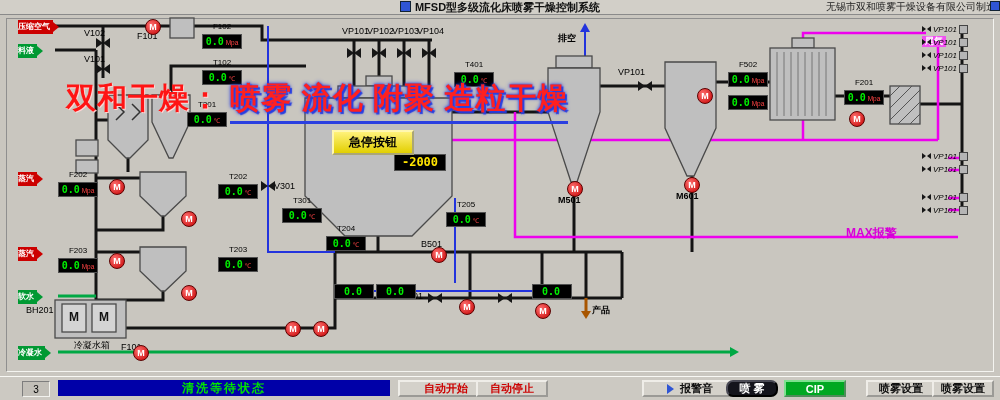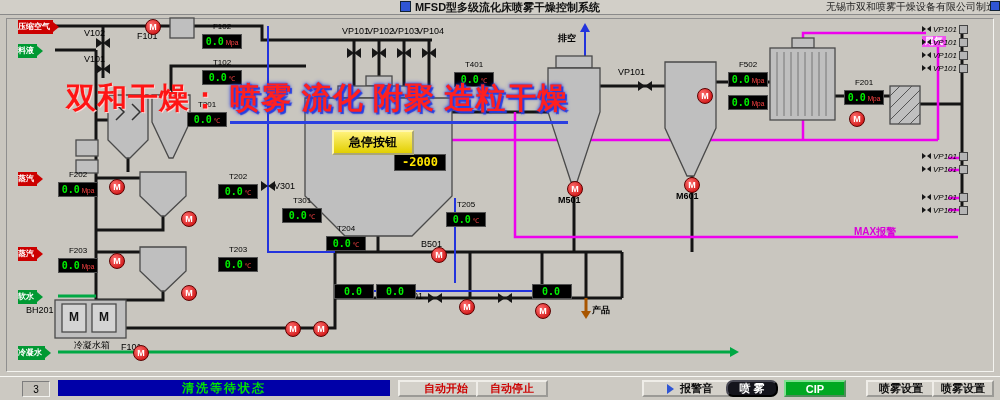--- a/index.html
+++ b/index.html
@@ -16,21 +16,21 @@
   
   #diagram-bg{position:absolute;left:0;top:14px;width:1000px;height:362px;background:#c9c6bf;z-index:0;}
   #frame{position:absolute;left:6px;top:18px;width:986px;height:352px;z-index:1;
          border-top:1px solid #8f8f8f;border-left:1px solid #8f8f8f;
          border-bottom:1px solid #f4f4f0;border-right:1px solid #f4f4f0;}
   svg#pipes{position:absolute;left:0;top:0;z-index:2;pointer-events:none;}
   
   .lbl{position:absolute;font-size:9px;line-height:1;color:#000;white-space:nowrap;z-index:4;}
   .lbl.bold{font-weight:bold;}
   .lbl.mag{background:#f050f0;color:#fff;padding:1px 3px;font-weight:bold;}
-  .lbl.magtxt{color:#d800d8;font-weight:bold;font-size:10px;margin-left:8px;}
+  .lbl.magtxt{color:#d800d8;font-weight:bold;font-size:12px;}
   .disp{position:absolute;width:48px;text-align:center;z-index:4;}
   .disp .tag{display:block;font-size:8px;line-height:1.15;color:#000;}
   .lcd{display:inline-flex;align-items:baseline;justify-content:center;gap:2px;background:#000;
        border:1px solid #505050;padding:1px 3px;min-width:32px;}
   .lcd .val{color:#00ee00;font-family:"DejaVu Sans Mono",monospace;font-weight:bold;font-size:10px;line-height:1.1;}
   .lcd .unit{color:#ff4444;font-size:6.5px;}
   .lcd.big{min-width:44px;}
   .lcd.big .val{color:#ffe400;font-size:12px;}
   .pump{position:absolute;width:14px;height:14px;border-radius:50%;z-index:4;
         background:radial-gradient(circle at 35% 35%,#ff7070,#c40000);border:1px solid #5c0000;

